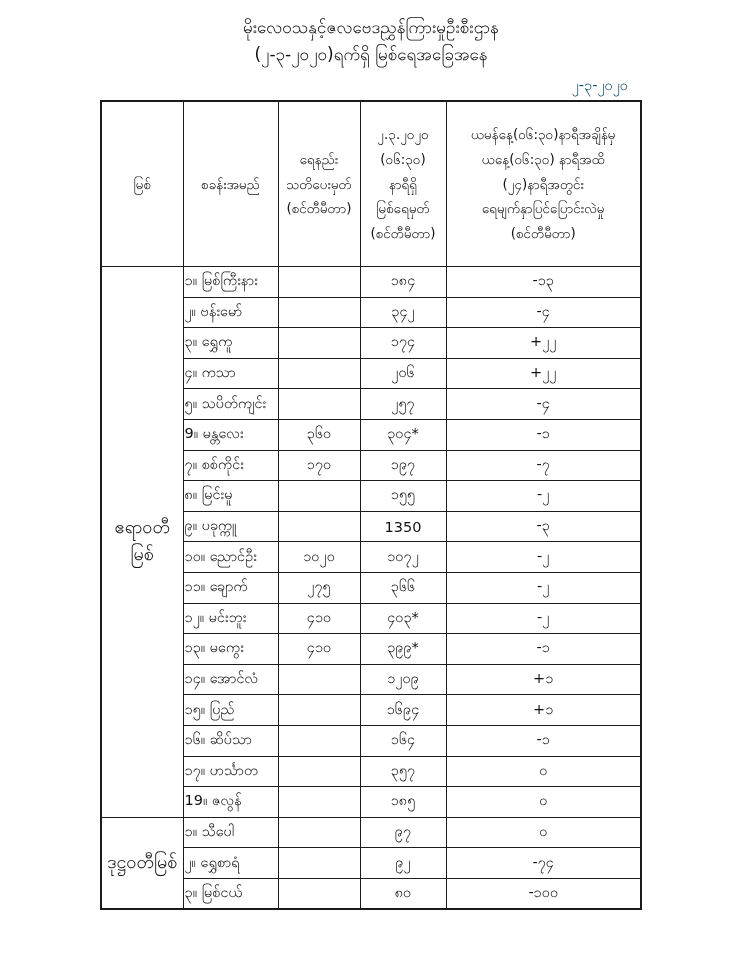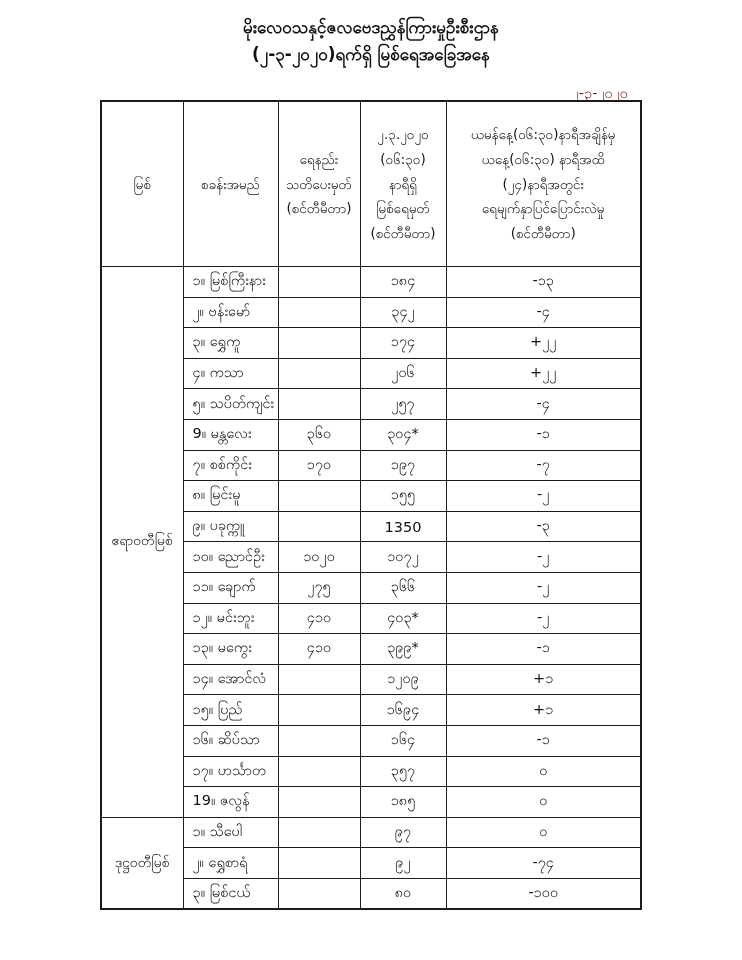--- a/index.html
+++ b/index.html
@@ -18,30 +18,30 @@
   }
   .title-block {
     position: absolute;
     top: 14px;
     left: 0;
     width: 742px;
     text-align: center;
   }
   .title-line {
     font-size: 17px;
-    font-weight: bold;
+    font-weight: normal;
     line-height: 27px;
     color: #111;
   }
   .corner-date {
     position: absolute;
-    top: 84px;
+    top: 76px;
     right: 114px;
     font-size: 14.5px;
-    color: #7f1d1d;
+    color: #0c4a6e;
   }
   table.levels {
     position: absolute;
     left: 100px;
     top: 100px;
     width: 540px;
     border-collapse: collapse;
     table-layout: fixed;
     background: #fff;
   }
@@ -62,27 +62,27 @@
     height: 140px;
   }
   td.cell {
     font-size: 14.5px;
     height: 29.6px;
     padding: 0 2px;
     vertical-align: middle;
   }
   td.station {
     text-align: left;
-    padding-left: 9px;
+    padding-left: 1px;
   }
   td.num {
     text-align: center;
   }
   td.river-cell {
-    font-size: 14px;
+    font-size: 18px;
     text-align: center;
     vertical-align: middle;
     padding: 0 2px;
   }
 </style>
 </head>
 <body>
 
 <div class="page">
 

